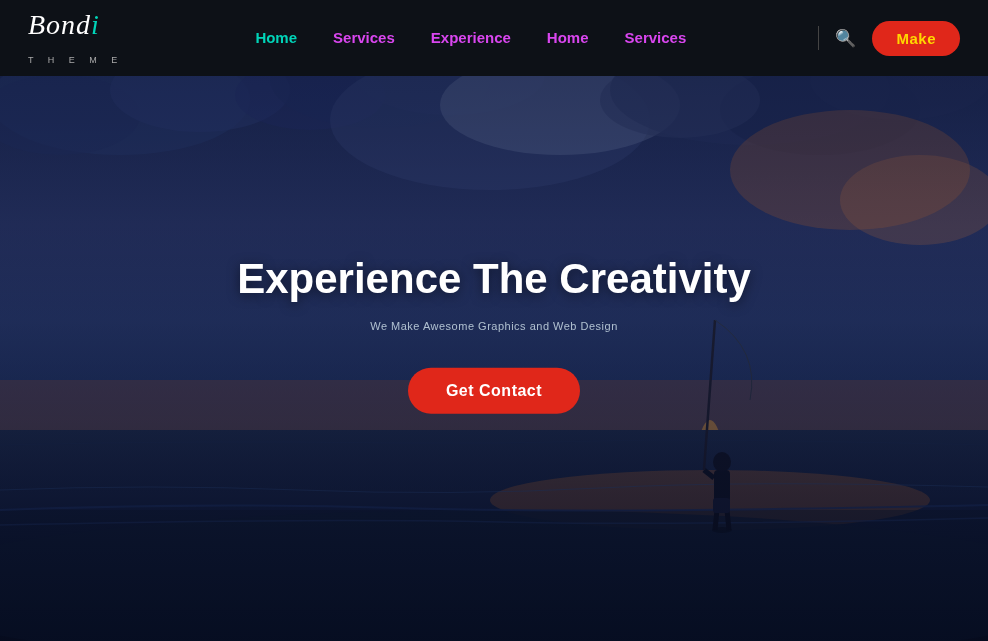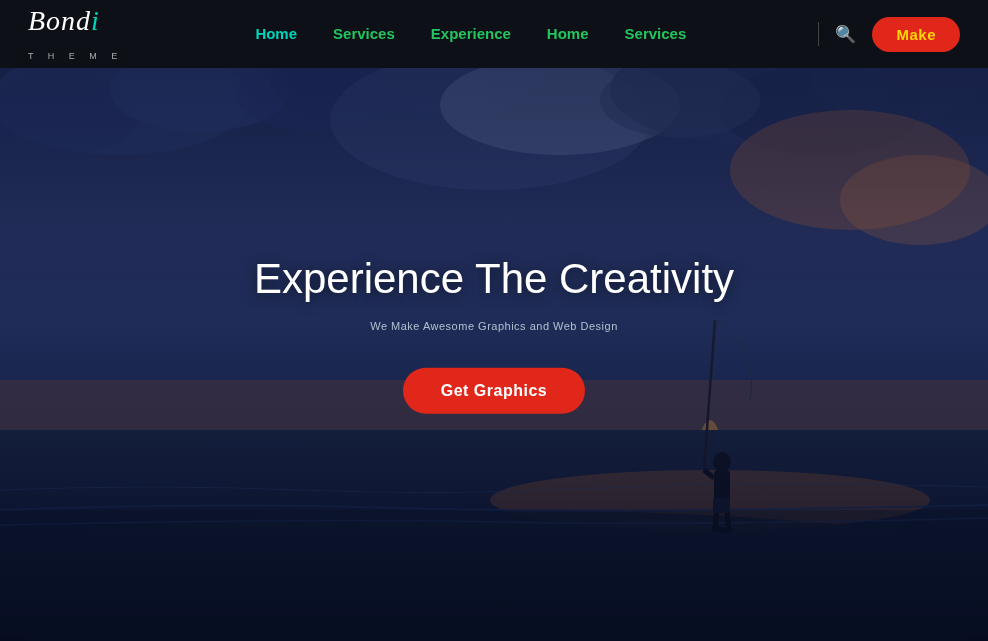--- a/index.html
+++ b/index.html
@@ -9,21 +9,21 @@
       height: 641px;
       font-family: 'Segoe UI', Arial, sans-serif;
       overflow: hidden;
       background: #0a0e1a;
     }
 
     
     .navbar {
       position: absolute;
       top: 0; left: 0; right: 0;
-      height: 68px;
+      height: 76px;
       background: #0d1117;
       display: flex;
       align-items: center;
       justify-content: space-between;
       padding: 0 28px;
       z-index: 10;
     }
 
     .logo-area {
       display: flex;
@@ -55,21 +55,21 @@
       display: flex;
       align-items: center;
       gap: 36px;
       list-style: none;
     }
 
     .nav-links a {
       text-decoration: none;
       font-size: 15px;
       font-weight: 600;
-      color: #22c55e;
+      color: #d946ef;
     }
 
     .nav-links a.active {
       color: #00d4b8;
     }
 
     .nav-right {
       display: flex;
       align-items: center;
       gap: 16px;
@@ -136,21 +136,21 @@
       top: 50%;
       left: 50%;
       transform: translate(-50%, -42%);
       text-align: center;
       color: #fff;
       width: 700px;
     }
 
     .hero-title {
       font-size: 42px;
-      font-weight: 400;
+      font-weight: 700;
       color: #ffffff;
       margin-bottom: 16px;
       line-height: 1.2;
       text-shadow: 0 2px 12px rgba(0,0,0,0.5);
     }
 
     .hero-subtitle {
       font-size: 11px;
       color: #b0c0d0;
       margin-bottom: 36px;
@@ -290,15 +290,15 @@
     <div class="nav-right">
       <div class="nav-divider"></div>
       <span class="search-icon">🔍</span>
       <button class="login-btn">Make</button>
     </div>
   </nav>
 
   <div class="hero-content">
     <h1 class="hero-title">Experience The Creativity</h1>
     <p class="hero-subtitle">We Make Awesome Graphics and Web Design</p>
-    <button class="get-started-btn">Get Graphics</button>
+    <button class="get-started-btn">Get Contact</button>
   </div>
 </div>
 
 </body></html>

